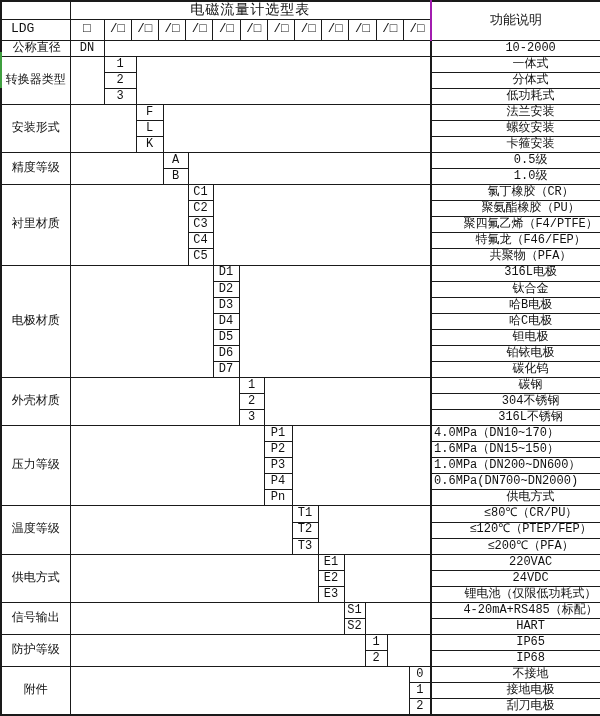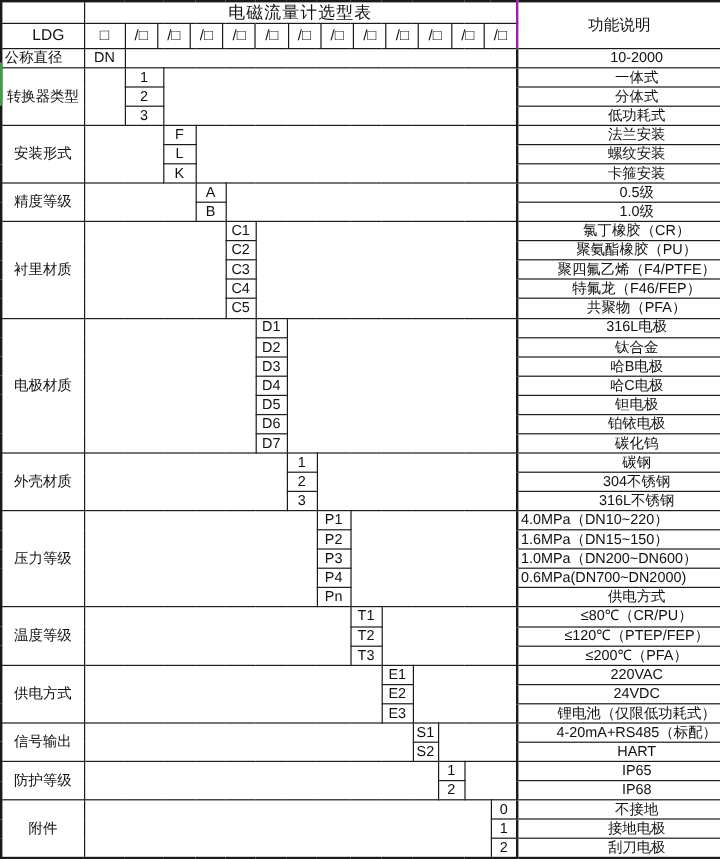--- a/index.html
+++ b/index.html
@@ -1,20 +1,20 @@
 <!DOCTYPE html>
 <html><head>
 <meta charset="utf-8">
 <style>
   html,body{margin:0;padding:0;background:#fff;}
   .page{
     position:relative;
     width:600px;height:716px;
     background:#fff;
-    font-family:Liberation Sans, sans-serif;
+    font-family:Liberation Mono, monospace;
     color:#111;
     overflow:hidden;
   }
   table.sel{
     width:600px;height:716px;
     border-collapse:collapse;
     table-layout:fixed;
     border:2px solid #1a1a1a;
   }
   td{
@@ -25,23 +25,23 @@
     text-align:center;
     vertical-align:middle;
     overflow:hidden;
     white-space:nowrap;
   }
   tr.title-row{height:18px;}
   tr.ldg-row{height:21px;}
   tr.data-row{height:16px;}
   td.title-cell{font-size:14px;letter-spacing:1px;}
   td.func-cell{font-size:13px;border-left:2px solid #a21caf;}
-  td.prefix-cell{text-align:center;padding-left:9px;font-size:13px;}
+  td.prefix-cell{text-align:left;padding-left:9px;font-size:13px;}
   td.label-cell{font-size:12px;}
-  td.label-cell.left{text-align:left;padding-left:2px;}
+  td.label-cell.left{text-align:center;padding-left:2px;}
   td.desc-cell{border-left:2px solid #1a1a1a;padding-left:29px;}
   td.desc-cell.left{text-align:left;padding-left:2px;}
   td.slots-cell{padding:0;}
   .slots-wrap{display:flex;width:100%;height:100%;align-items:center;}
   .slot-box{
     flex:1 1 0;
     text-align:center;
     font-size:12.5px;
     border-right:1px solid #1a1a1a;
     align-self:stretch;
@@ -217,21 +217,21 @@
         </tr>
         <tr class="data-row">
           <td>3</td>
           <td class="desc-cell">316L不锈钢</td>
         </tr>
         <tr class="data-row">
           <td class="label-cell" rowspan="5">压力等级</td>
           <td rowspan="5" colspan="7"></td>
           <td>P1</td>
           <td rowspan="5" colspan="6"></td>
-          <td class="desc-cell left">4.0MPa（DN10~220）</td>
+          <td class="desc-cell left">4.0MPa（DN10~170）</td>
         </tr>
         <tr class="data-row">
           <td>P2</td>
           <td class="desc-cell left">1.6MPa（DN15~150）</td>
         </tr>
         <tr class="data-row">
           <td>P3</td>
           <td class="desc-cell left">1.0MPa（DN200~DN600）</td>
         </tr>
         <tr class="data-row">

